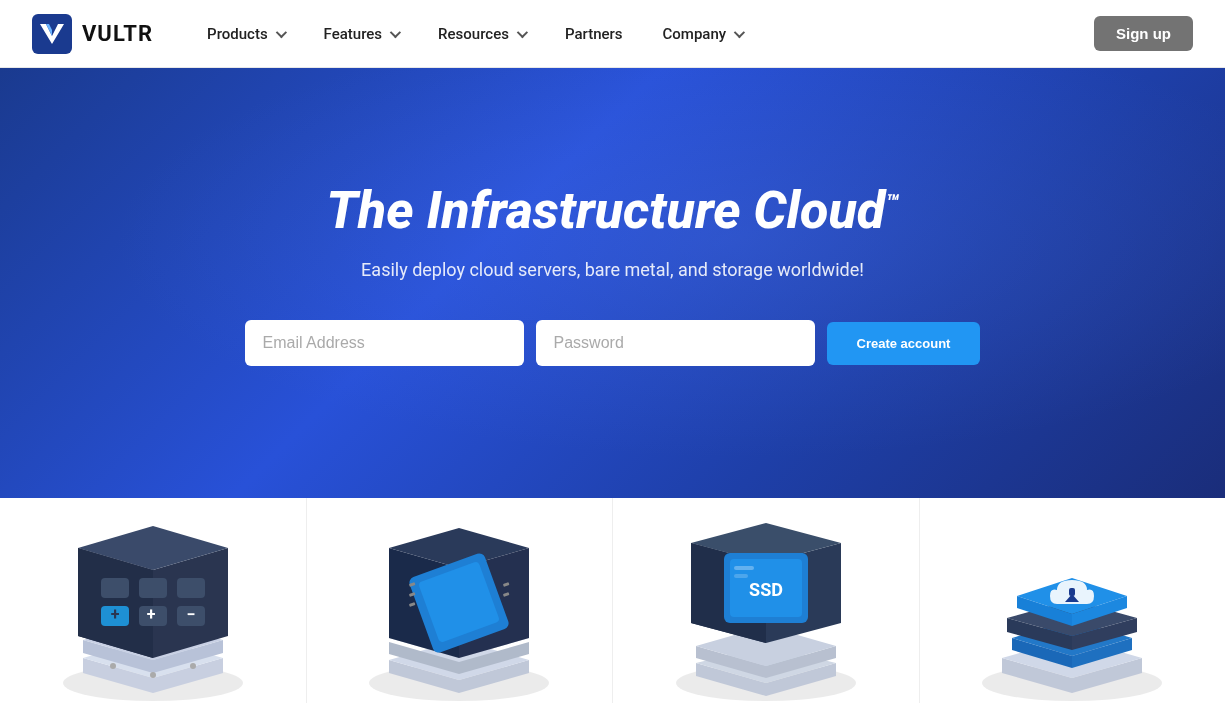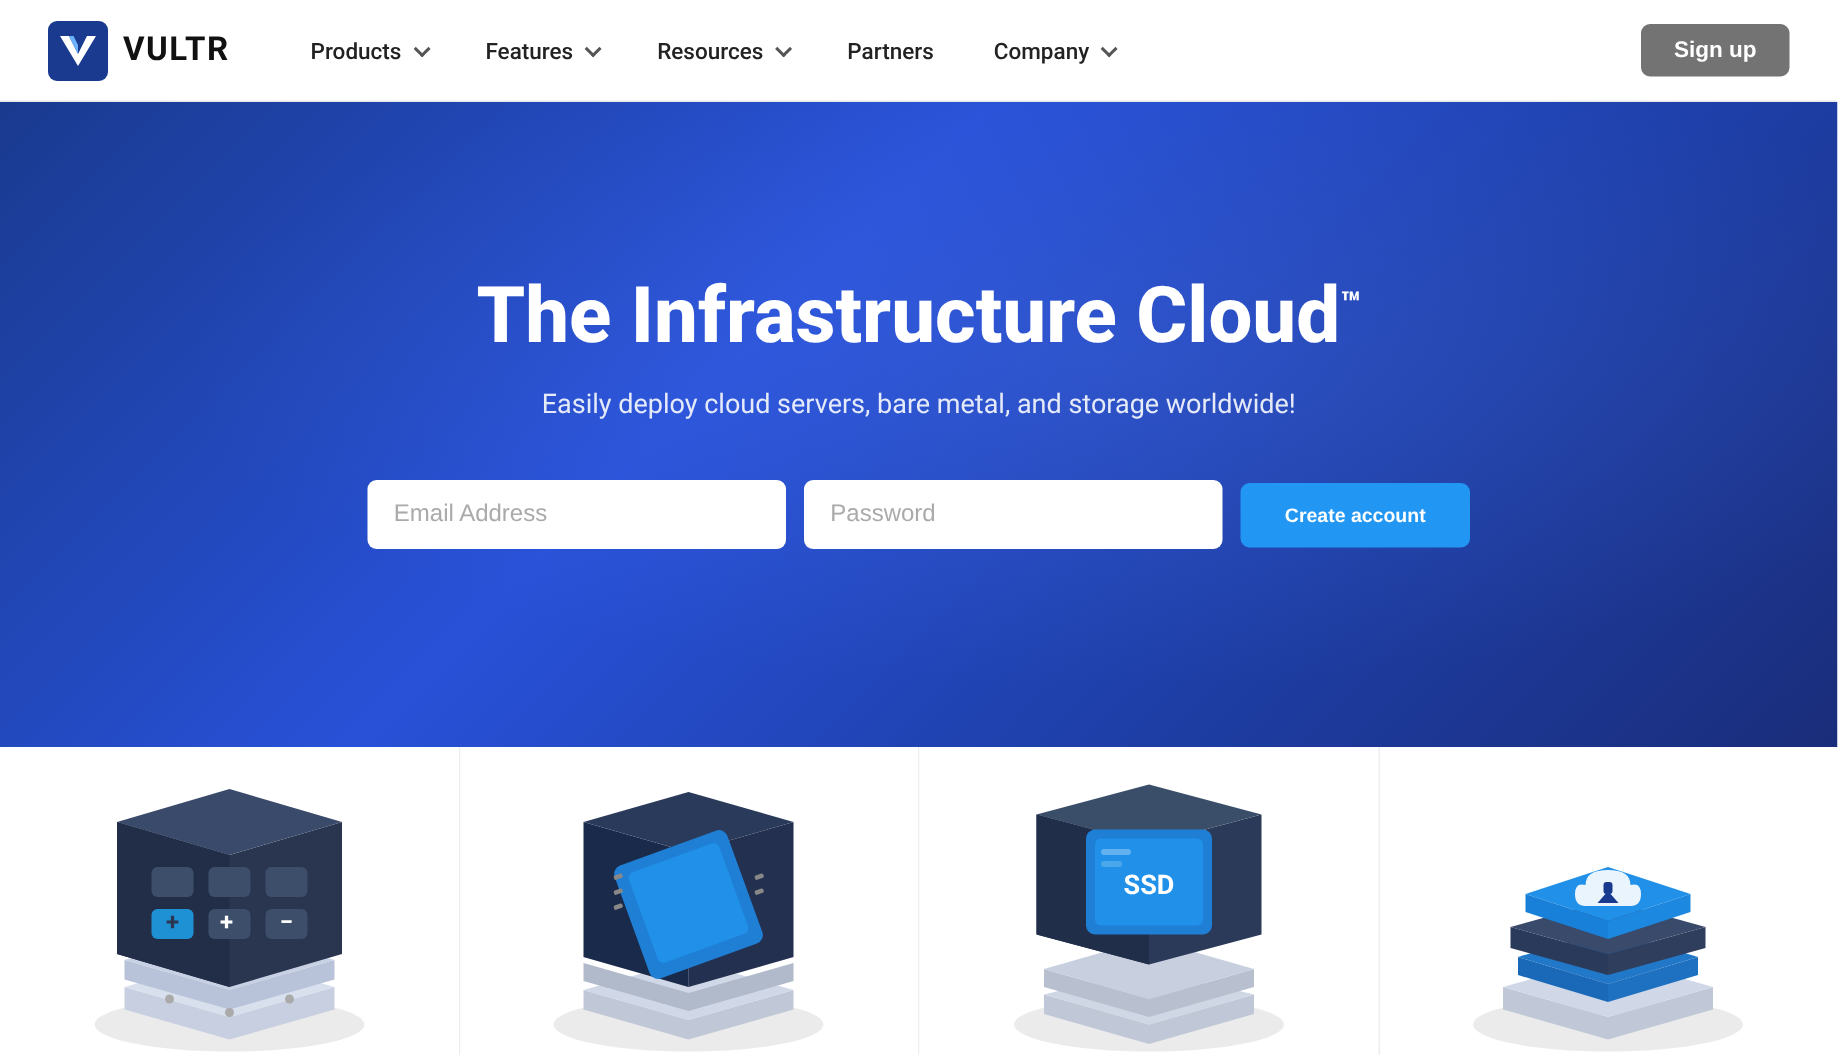--- a/index.html
+++ b/index.html
@@ -96,20 +96,21 @@
       inset: 0;
       background: radial-gradient(ellipse at 60% 40%, rgba(100,140,255,0.18) 0%, transparent 60%);
     }
     .hero-title {
       font-size: 52px;
       font-weight: 800;
       color: #fff;
       text-align: right;
       margin-bottom: 18px;
       position: relative;
+      font-style: italic;
     }
     .tm { font-size: 22px; vertical-align: super; }
     .hero-subtitle {
       font-size: 18px;
       color: rgba(255,255,255,0.88);
       text-align: center;
       margin-bottom: 40px;
       position: relative;
     }
     .hero-form {

